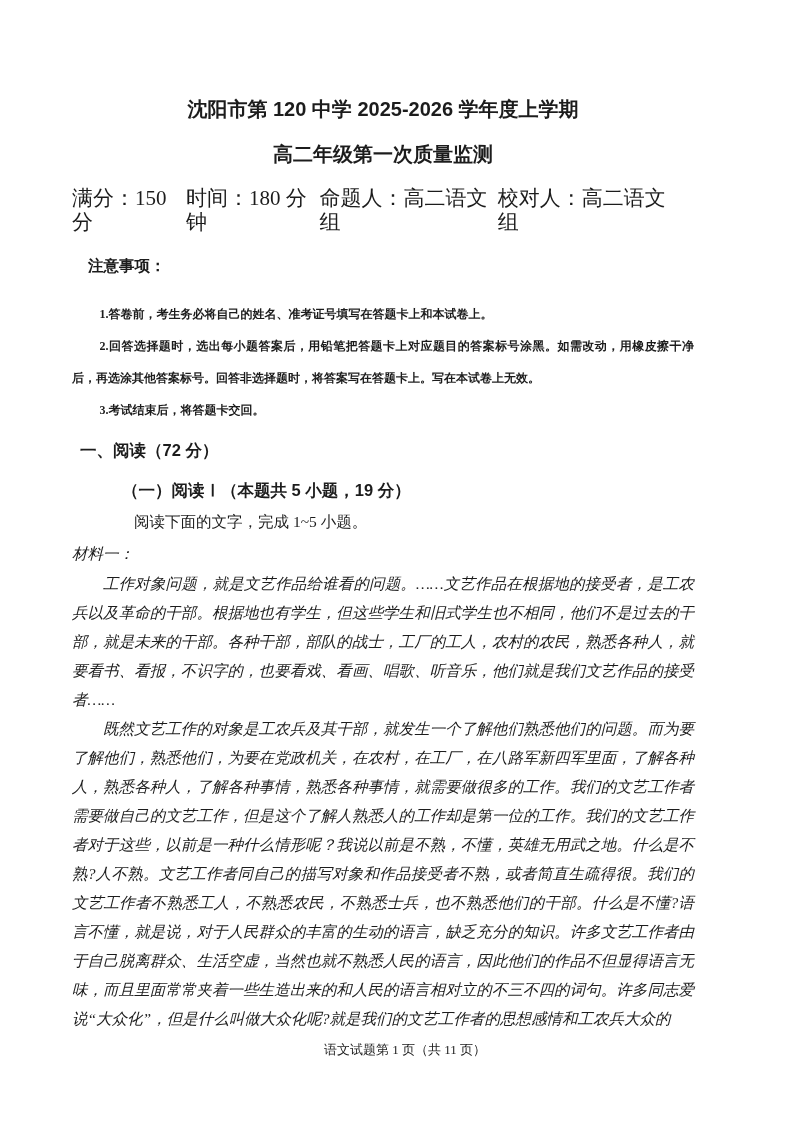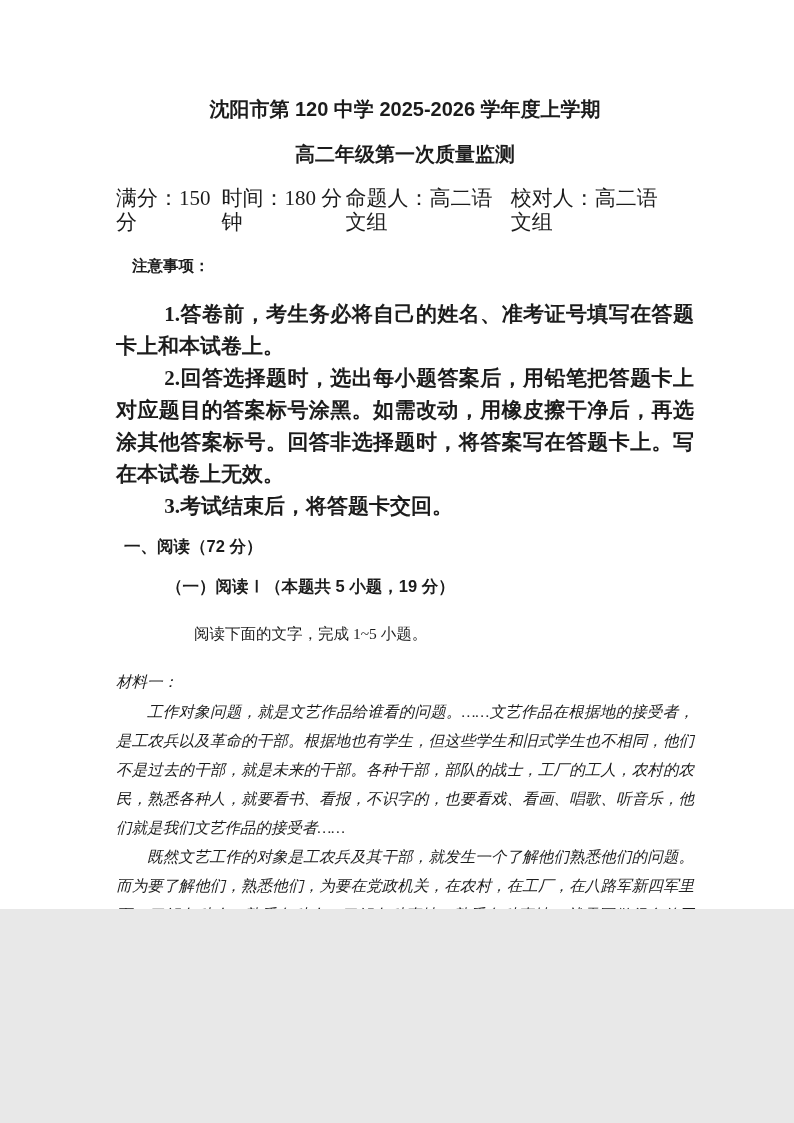--- a/index.html
+++ b/index.html
@@ -3,24 +3,24 @@
 <meta charset="utf-8">
 <style>
   html, body {
     margin: 0;
     padding: 0;
     background: #e8e8e8;
   }
   .page {
     position: relative;
     width: 794px;
-    height: 909px;
+    height: 1123px;
     margin: 0 auto;
     box-sizing: border-box;
-    padding: 96px 100px 0 116px;
+    padding: 96px 100px 0 72px;
     background: var(--paper, #ffffff);
     color: var(--ink, #1c1c1c);
     font-family: "Liberation Serif", serif;
     overflow: hidden;
   }
   .title {
     text-align: center;
     font-family: "Liberation Sans", sans-serif;
     font-weight: 700;
     font-size: 20px;
@@ -41,42 +41,42 @@
   }
   .notice-heading {
     margin: 16px;
     font-weight: 700;
     font-size: 15.5px;
     line-height: 32px;
   }
   .notice-item {
     margin: 0;
     font-weight: 700;
-    font-size: 21px;
+    font-size: 12px;
     line-height: 32px;
     text-indent: 2.3em;
     text-align: justify;
   }
   .section-heading {
     margin: 8px;
     font-family: "Liberation Sans", sans-serif;
     font-weight: 700;
     font-size: 16.5px;
     line-height: 32px;
   }
   .subsection-heading {
     margin: 0;
     font-family: "Liberation Sans", sans-serif;
     font-weight: 700;
     font-size: 16.5px;
     line-height: 32px;
     padding-left: 50px;
   }
   .instruction {
-    margin: 16px;
+    margin: 0;
     font-size: 15.5px;
     line-height: 32px;
     padding-left: 62px;
   }
   .material-label {
     margin: 0;
     font-style: italic;
     font-size: 15.5px;
     line-height: 31px;
   }

